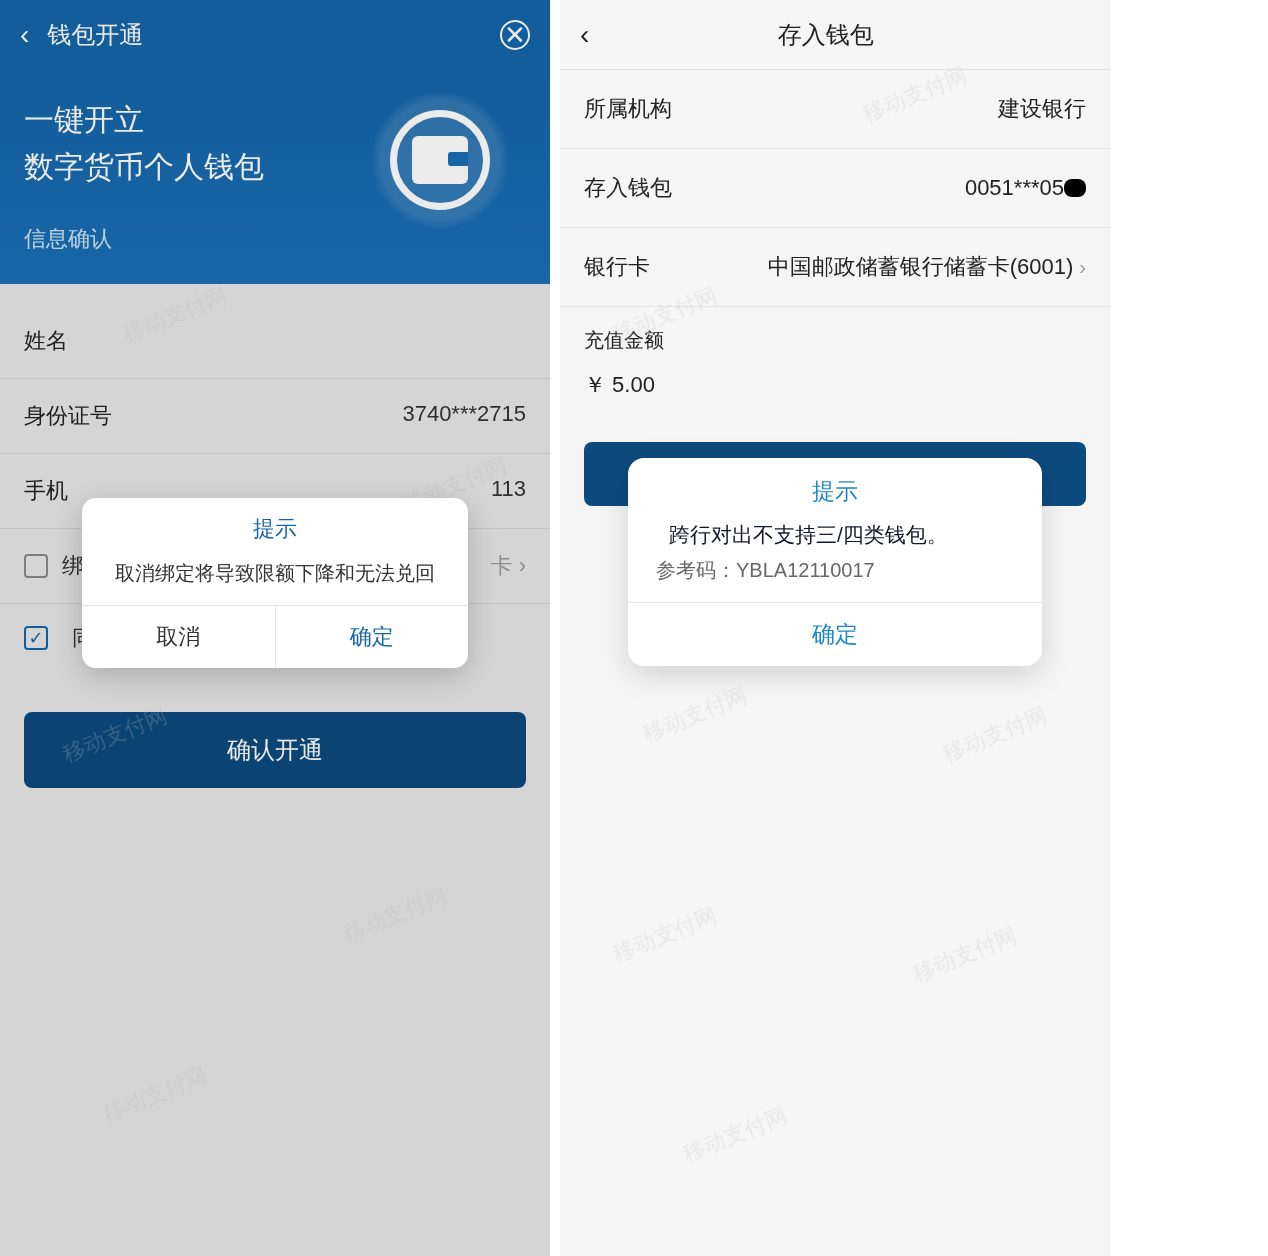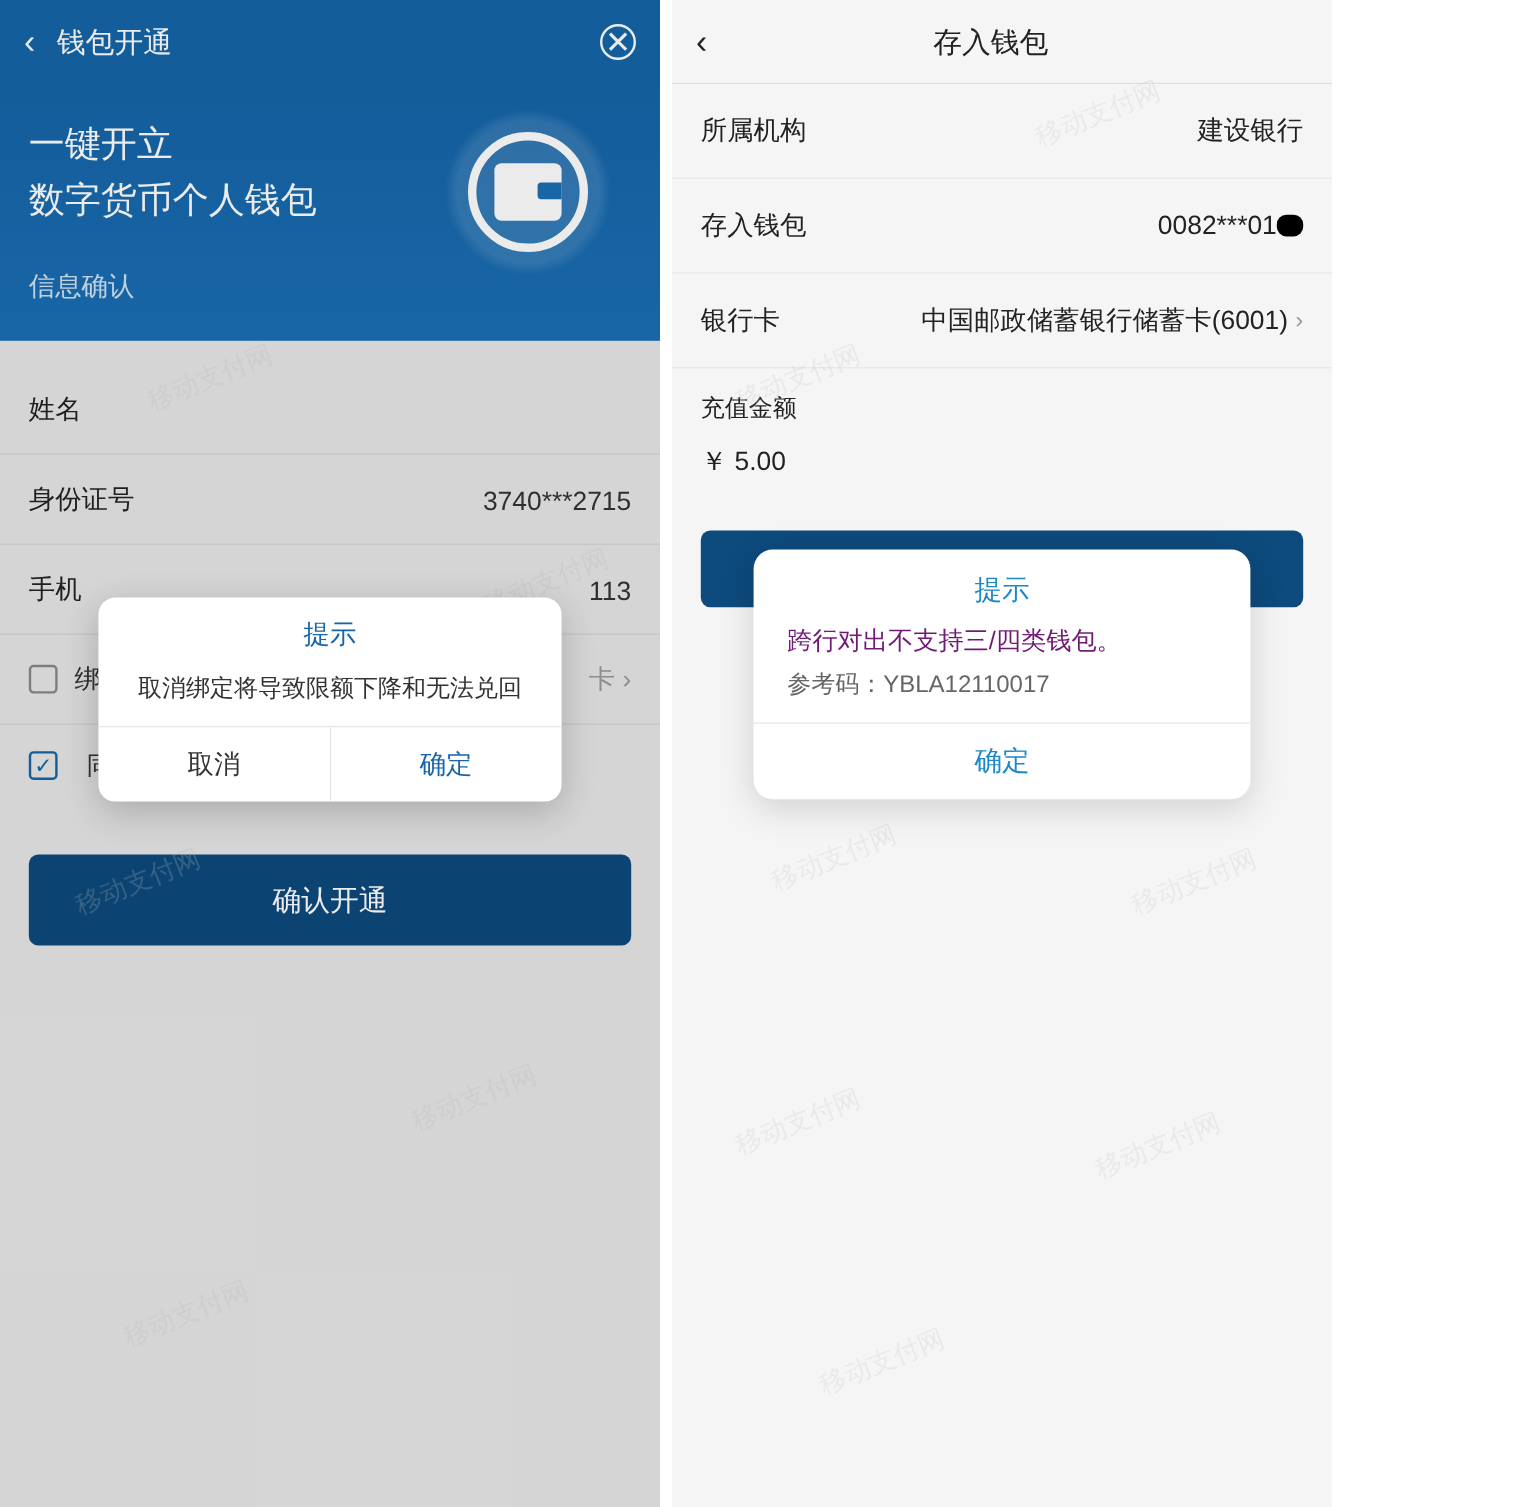--- a/index.html
+++ b/index.html
@@ -111,21 +111,21 @@
       height: 14px;
       background: #1b6fb5;
       border-radius: 3px 0 0 3px;
     }
     .form-section {
       background: #e8e8e8;
       padding-top: 20px;
     }
     .form-row {
       display: flex;
-      align-items: flex-end;
+      align-items: flex-start;
       justify-content: space-between;
       padding: 22px 24px;
       border-bottom: 1px solid #d5d5d5;
       font-size: 22px;
       color: #222;
     }
     .form-row .value {
       color: #333;
       font-weight: 500;
     }
@@ -304,23 +304,23 @@
       box-shadow: 0 8px 30px rgba(0,0,0,0.15);
       overflow: hidden;
     }
     .dialog-right .d-title {
       text-align: center;
       color: #1e88c8;
       font-size: 23px;
       padding: 18px 0 12px;
     }
     .dialog-right .d-msg {
-      color: #701a75;
+      color: #0f172a;
       font-size: 21px;
-      padding: 0 28px 6px;
+      padding: 0 41px 6px;
       line-height: 1.5;
     }
     .dialog-right .d-ref {
       color: #666;
       font-size: 20px;
       padding: 0 28px 18px;
     }
     .dialog-right .d-ok {
       text-align: center;
       color: #1e88c8;
@@ -430,21 +430,21 @@
   </div>
 
   <div class="right-list-row">
     <span class="label">所属机构</span>
     <span class="value">建设银行</span>
   </div>
 
   <div class="right-list-row">
     <span class="label">存入钱包</span>
     <span class="value">
-      <span>0082***01</span>
+      <span>0051***05</span>
       <span class="mask-blob"></span>
     </span>
   </div>
 
   <div class="right-list-row">
     <span class="label">银行卡</span>
     <span class="value">
       <span>中国邮政储蓄银行储蓄卡(6001)</span>
       <span class="chev">›</span>
     </span>

